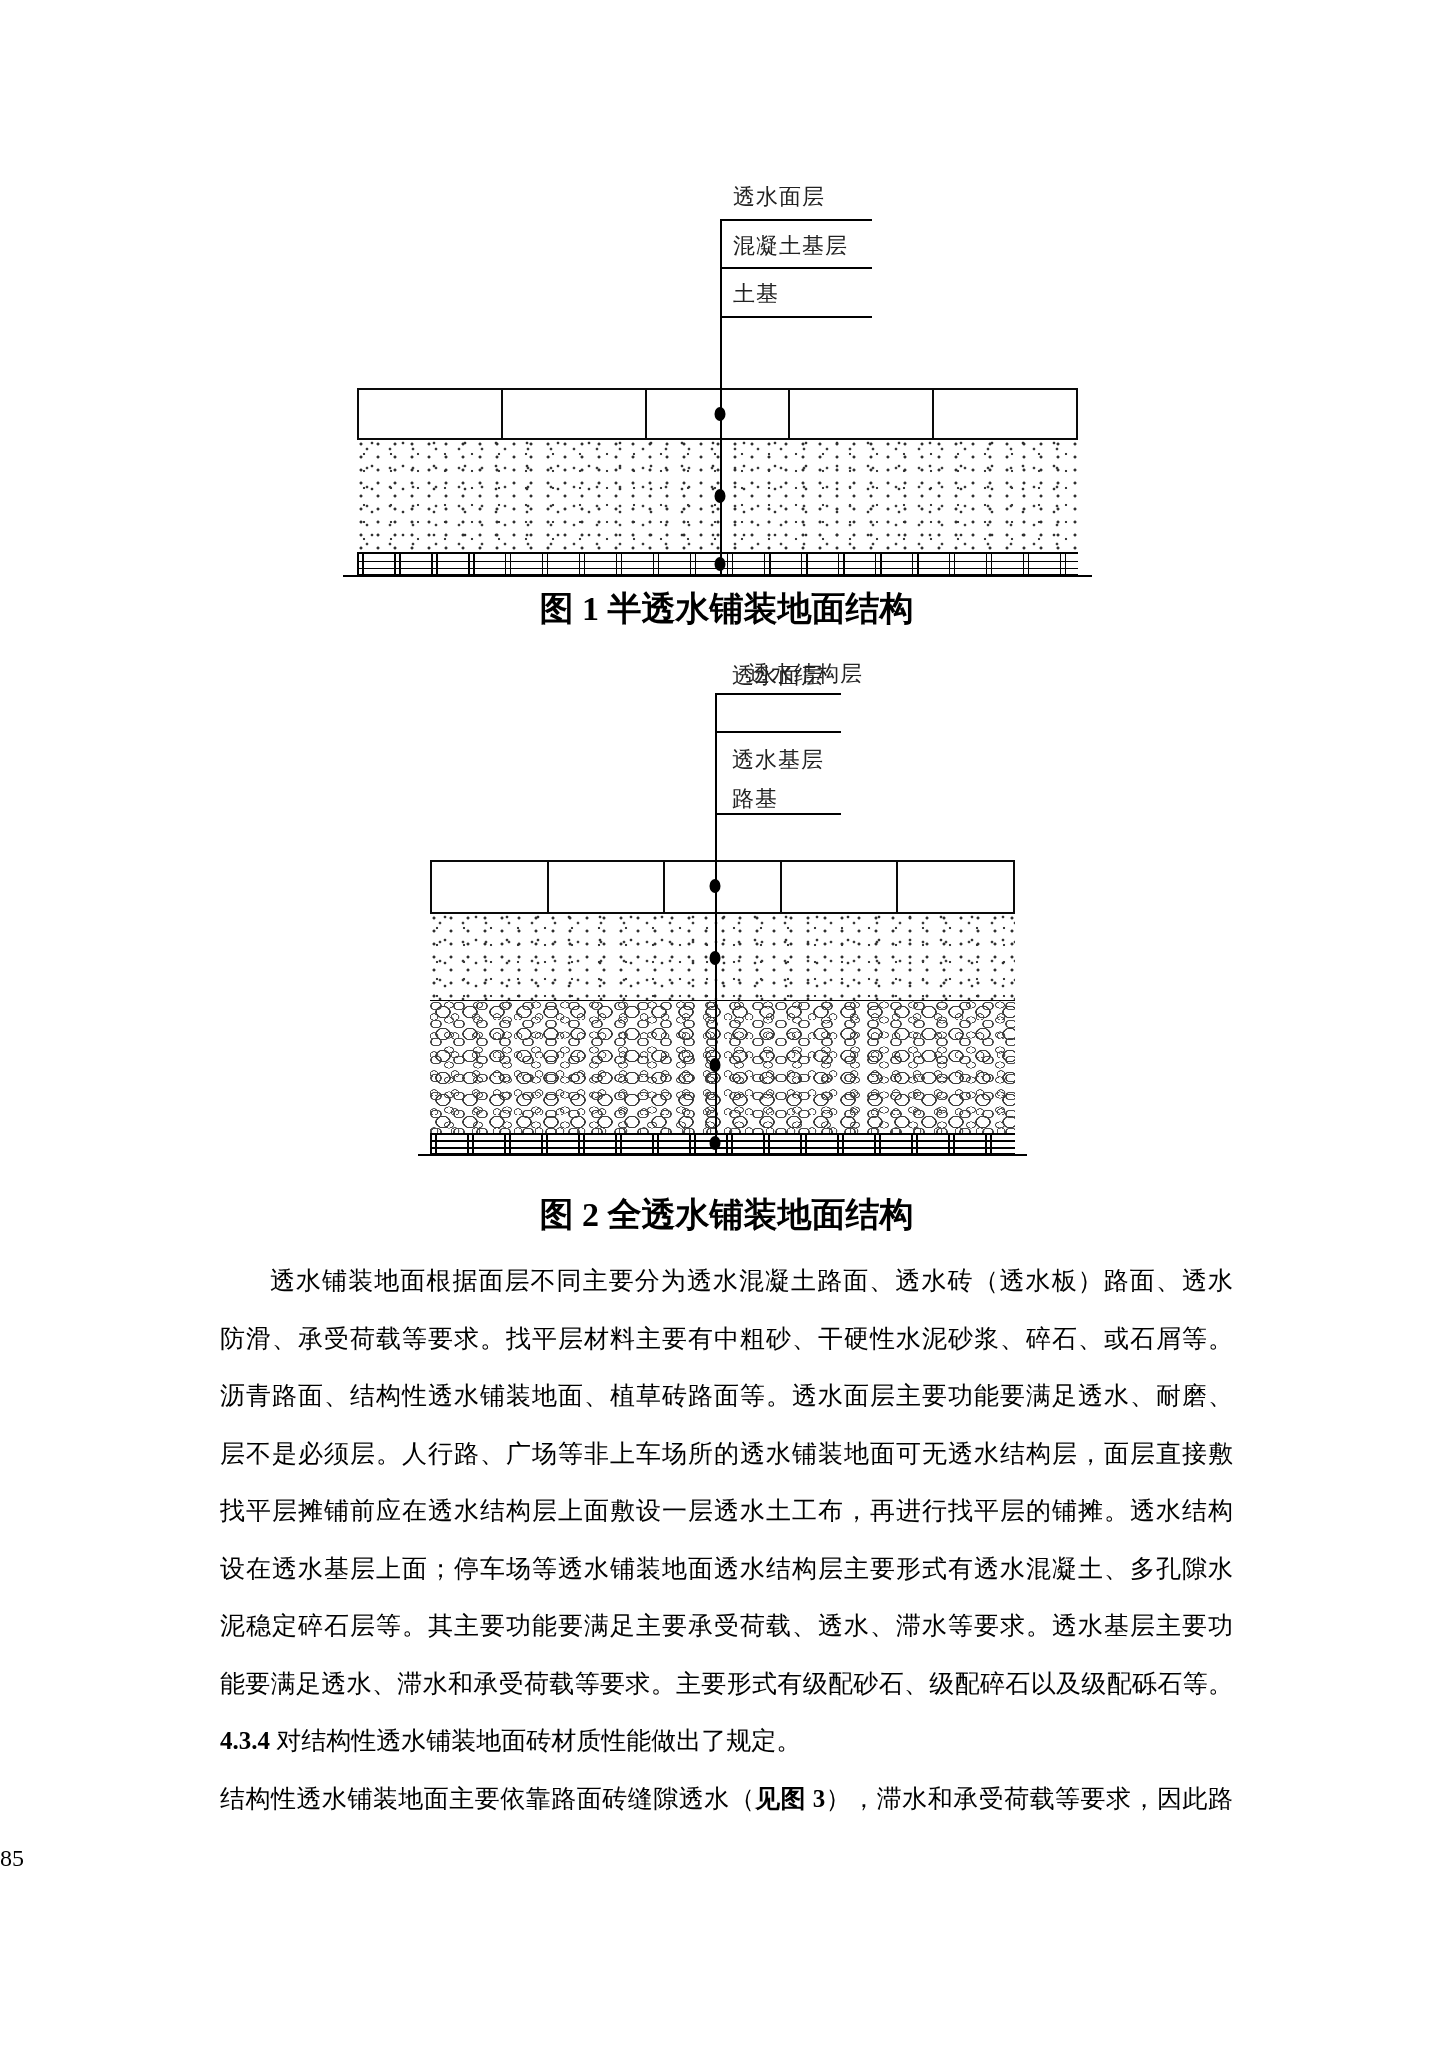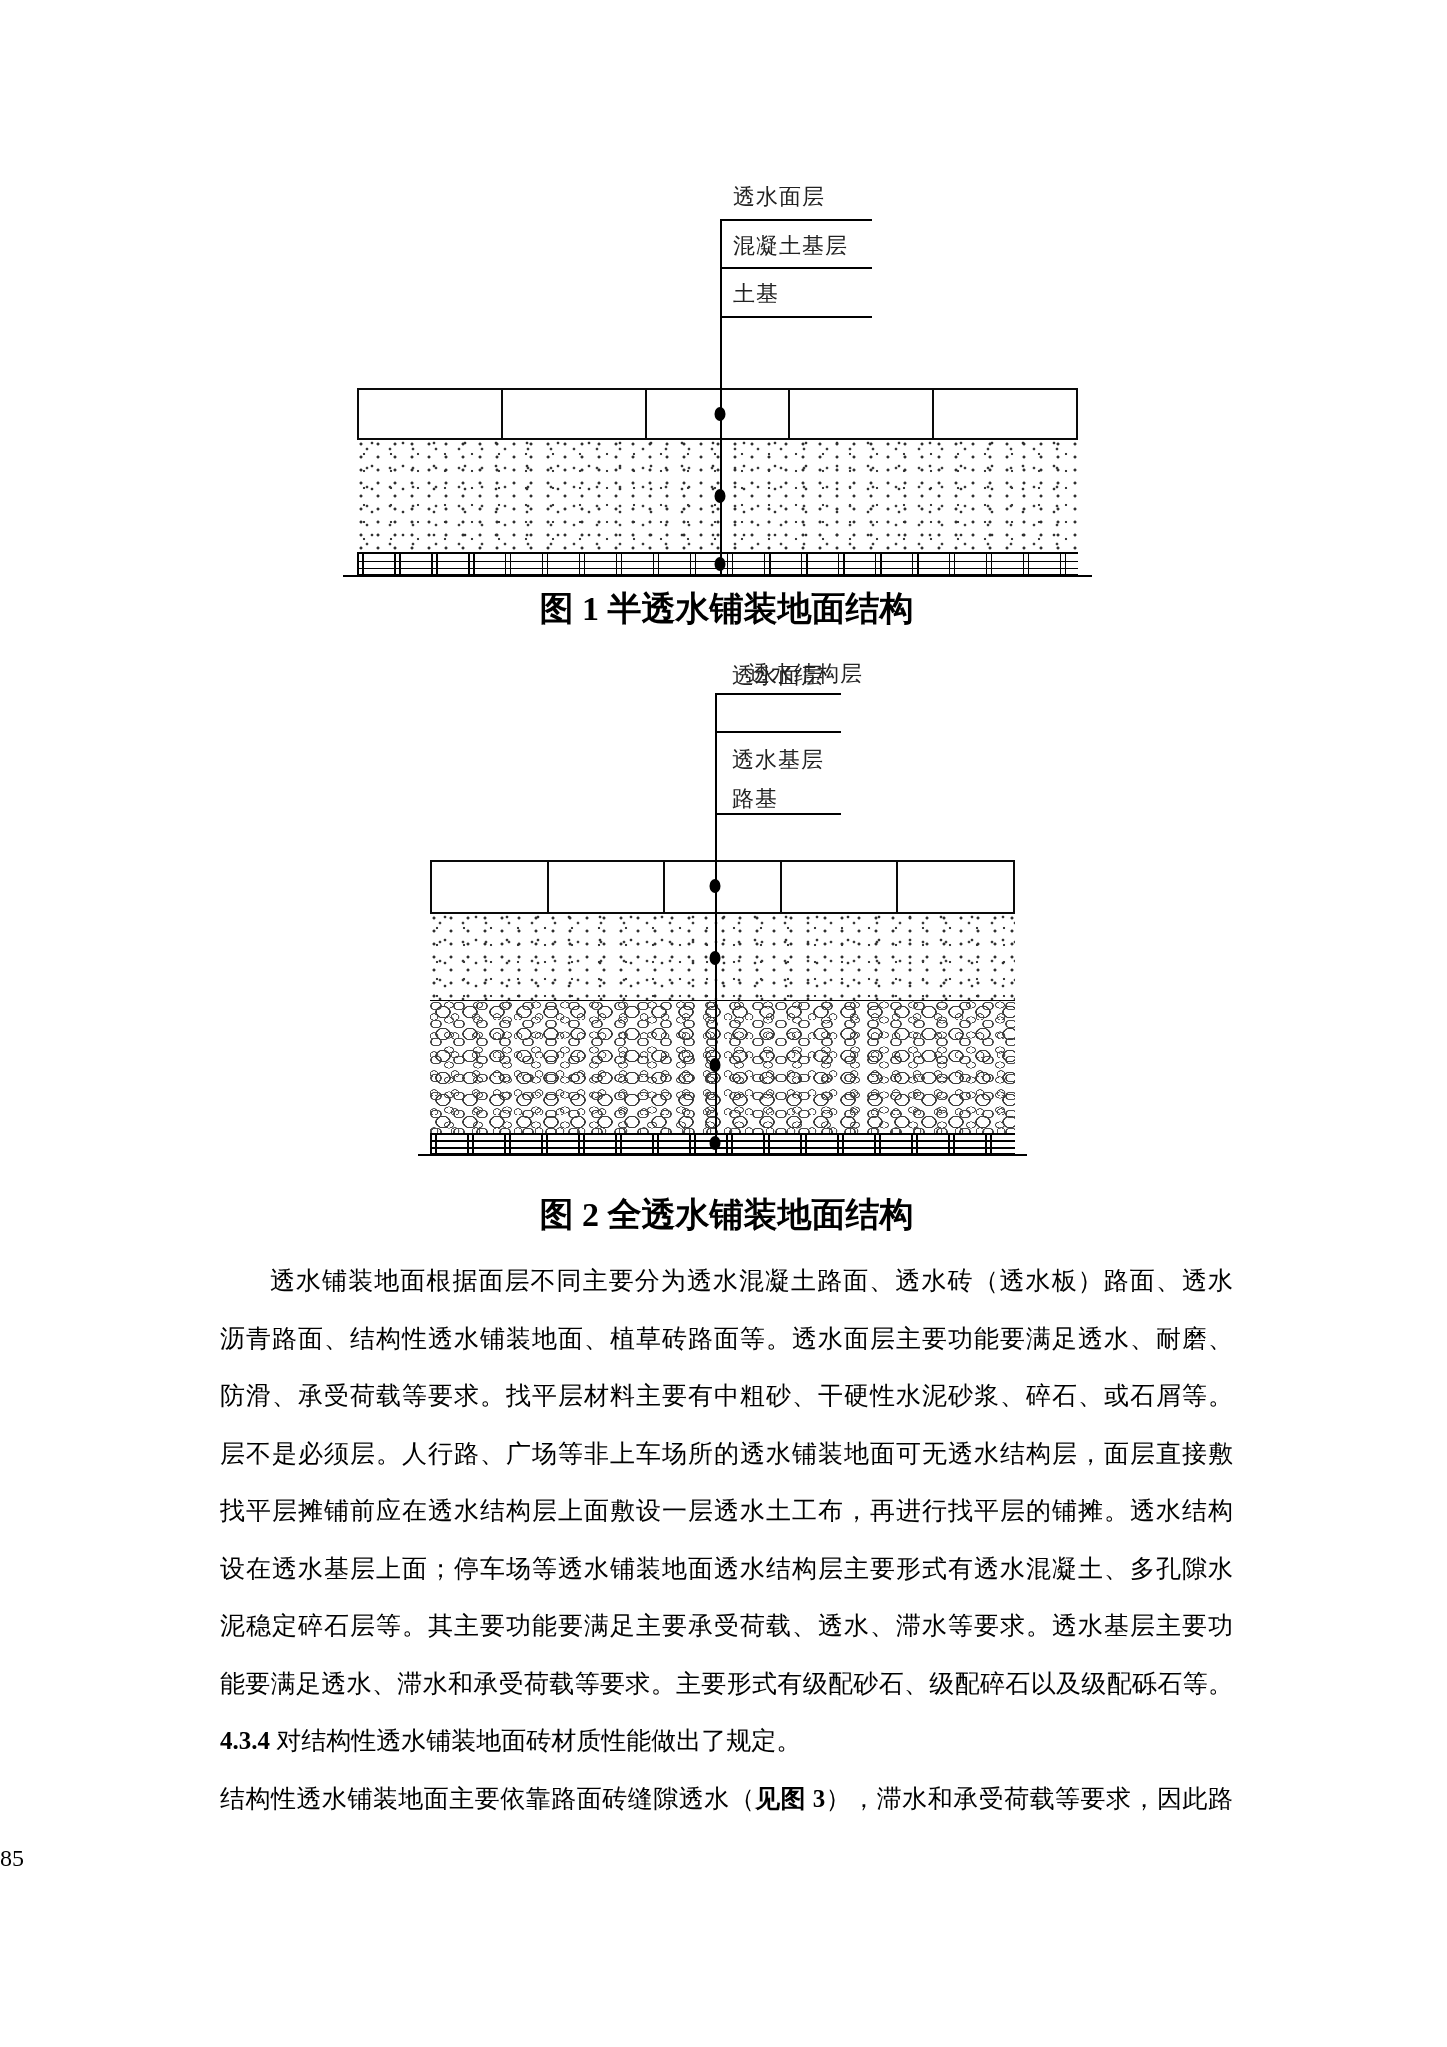--- a/index.html
+++ b/index.html
@@ -175,22 +175,22 @@
     <div class="dot" style="left:715px; top:886px;"></div>
     <div class="dot" style="left:715px; top:958px;"></div>
     <div class="dot" style="left:715px; top:1065px;"></div>
     <div class="dot" style="left:715px; top:1143px;"></div>
   </div>
 
   <div class="caption" style="top:1198px;">图 2  全透水铺装地面结构</div>
 
   <div class="bodytext">
     <div class="bline indent">透水铺装地面根据面层不同主要分为透水混凝土路面、透水砖（透水板）路面、透水</div>
+    <div class="bline">防滑、承受荷载等要求。找平层材料主要有中粗砂、干硬性水泥砂浆、碎石、或石屑等。</div>
     <div class="bline">沥青路面、结构性透水铺装地面、植草砖路面等。透水面层主要功能要满足透水、耐磨、</div>
-    <div class="bline">防滑、承受荷载等要求。找平层材料主要有中粗砂、干硬性水泥砂浆、碎石、或石屑等。</div>
     <div class="bline">层不是必须层。人行路、广场等非上车场所的透水铺装地面可无透水结构层，面层直接敷</div>
     <div class="bline">找平层摊铺前应在透水结构层上面敷设一层透水土工布，再进行找平层的铺摊。透水结构</div>
     <div class="bline">设在透水基层上面；停车场等透水铺装地面透水结构层主要形式有透水混凝土、多孔隙水</div>
     <div class="bline">泥稳定碎石层等。其主要功能要满足主要承受荷载、透水、滞水等要求。透水基层主要功</div>
     <div class="bline">能要满足透水、滞水和承受荷载等要求。主要形式有级配砂石、级配碎石以及级配砾石等。</div>
     <div class="bline noflush">
       <span class="bold">4.3.4</span><span> 对结构性透水铺装地面砖材质性能做出了规定。</span>
     </div>
     <div class="bline">
       <span>结构性透水铺装地面主要依靠路面砖缝隙透水（</span><span class="bold">见图 3</span><span>），滞水和承受荷载等要求，因此路</span>

